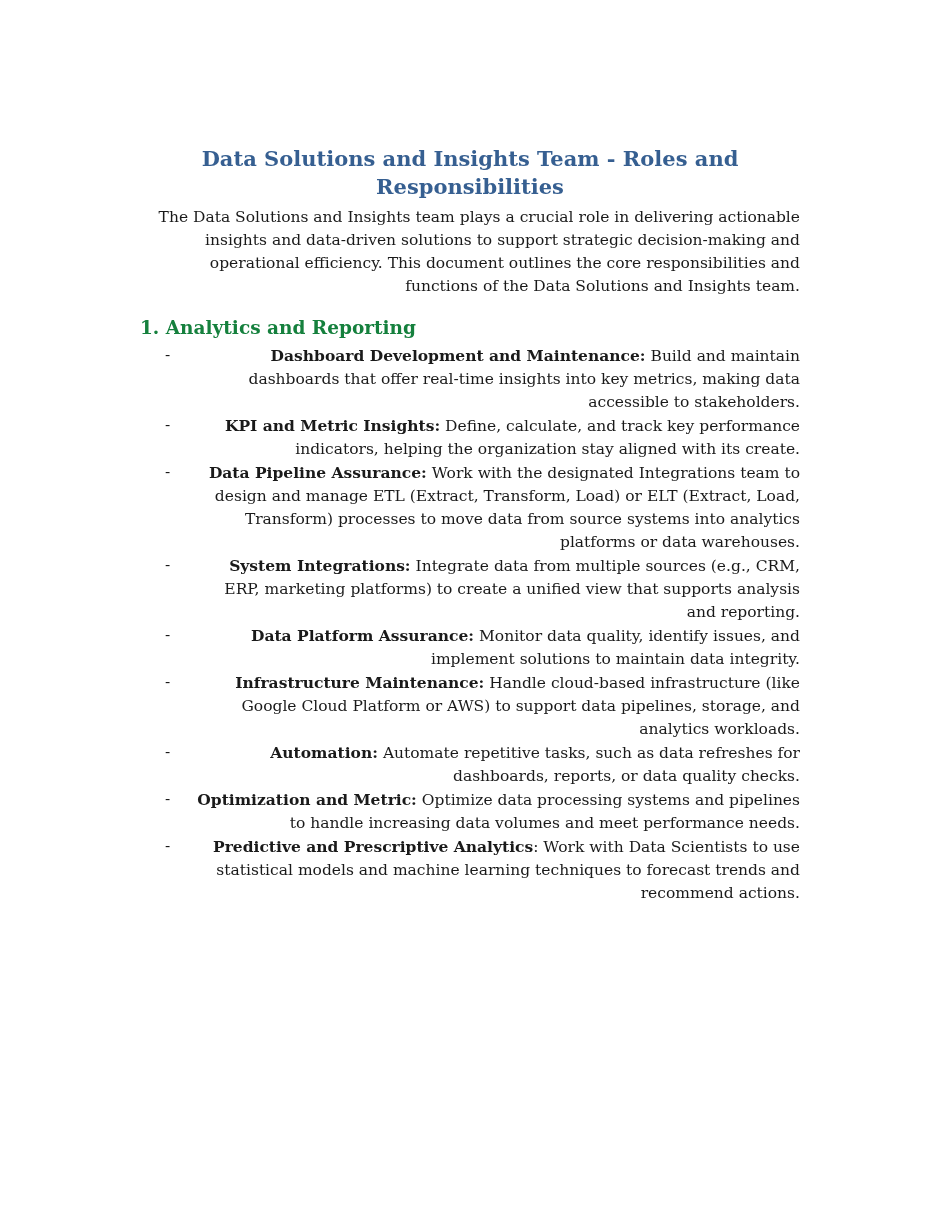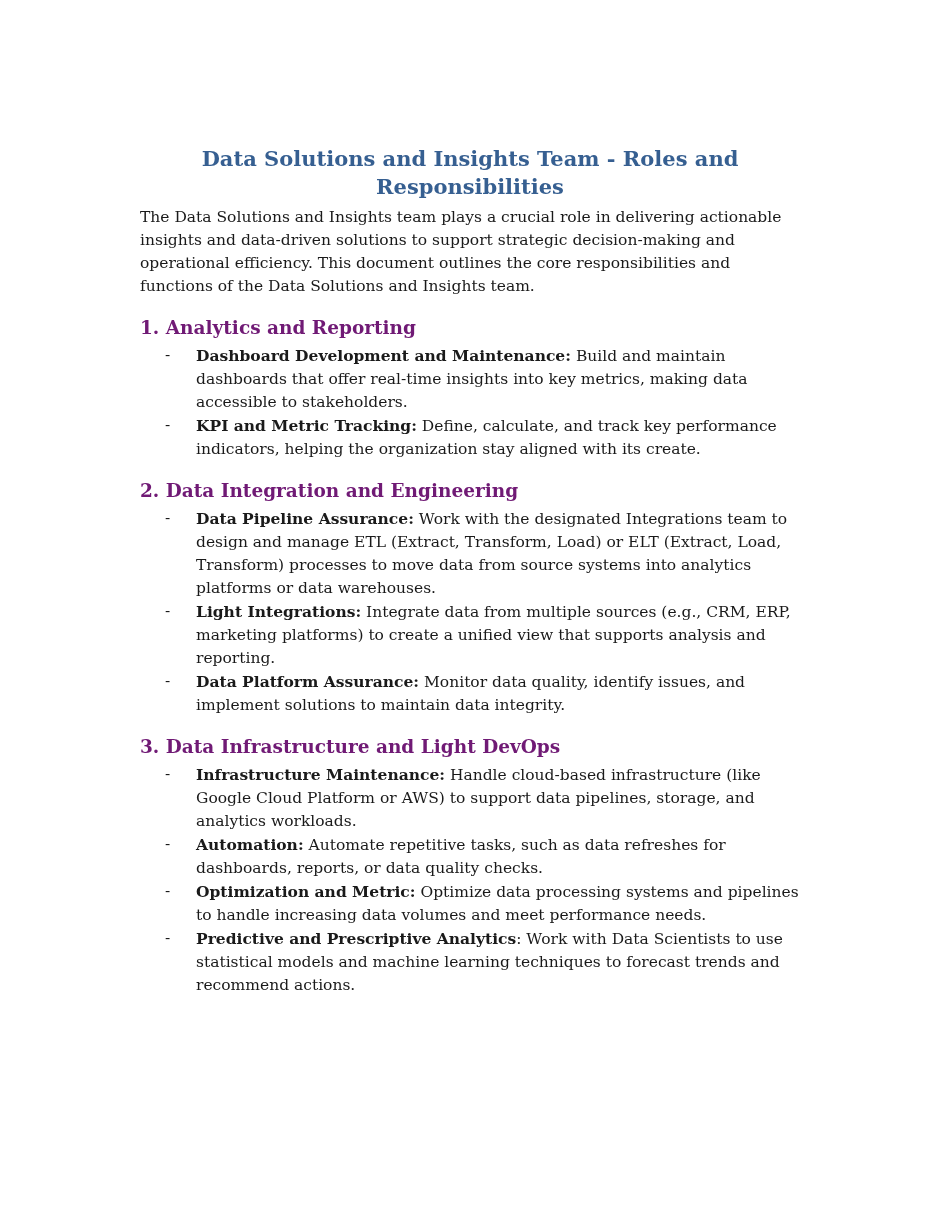--- a/index.html
+++ b/index.html
@@ -23,46 +23,47 @@
     font-size: 21px;
     font-weight: bold;
     line-height: 28px;
     color: #365F91;
     text-align: center;
   }
   .intro {
     margin: 0;
     font-size: 15.5px;
     line-height: 23px;
-    text-align: left;
+    text-align: right;
   }
   .section-heading {
     margin: 19px 0 5px 0;
     font-size: 18.5px;
     font-weight: bold;
     line-height: 22px;
-    color: #701a75;
+    color: #15803d;
   }
   .bullets { margin: 0; padding: 0; }
   .bullet {
     display: flex;
     align-items: flex-start;
     padding-left: 25px;
   }
   .bullet-marker {
     flex: 0 0 31px;
     width: 31px;
     font-size: 15.5px;
     line-height: 23px;
   }
   .bullet-text {
     flex: 1;
     margin: 0;
     font-size: 15.5px;
     line-height: 23px;
+    text-align: right;
   }
   .bullet-text b { font-weight: bold; }
 </style>
 </head>
 <body>
 
 <div class="page">
 
   <h1 class="doc-title">Data Solutions and Insights Team - Roles and Responsibilities</h1>
 
@@ -70,45 +71,43 @@
 
   <div>
     <h2 class="section-heading">1. Analytics and Reporting</h2>
     <div class="bullets">
       <div class="bullet">
         <span class="bullet-marker">-</span>
         <p class="bullet-text"><b>Dashboard Development and Maintenance:</b><span> Build and maintain dashboards that offer real-time insights into key metrics, making data accessible to stakeholders.</span></p>
       </div>
       <div class="bullet">
         <span class="bullet-marker">-</span>
-        <p class="bullet-text"><b>KPI and Metric Tracking:</b><span> Define, calculate, and track key performance indicators, helping the organization stay aligned with its create.</span></p>
+        <p class="bullet-text"><b>KPI and Metric Insights:</b><span> Define, calculate, and track key performance indicators, helping the organization stay aligned with its create.</span></p>
       </div>
     </div>
   </div>
 
   <div>
-    <h2 class="section-heading">2. Data Integration and Engineering</h2>
     <div class="bullets">
       <div class="bullet">
         <span class="bullet-marker">-</span>
         <p class="bullet-text"><b>Data Pipeline Assurance:</b><span> Work with the designated Integrations team to design and manage ETL (Extract, Transform, Load) or ELT (Extract, Load, Transform) processes to move data from source systems into analytics platforms or data warehouses.</span></p>
       </div>
       <div class="bullet">
         <span class="bullet-marker">-</span>
-        <p class="bullet-text"><b>Light Integrations:</b><span> Integrate data from multiple sources (e.g., CRM, ERP, marketing platforms) to create a unified view that supports analysis and reporting.</span></p>
+        <p class="bullet-text"><b>System Integrations:</b><span> Integrate data from multiple sources (e.g., CRM, ERP, marketing platforms) to create a unified view that supports analysis and reporting.</span></p>
       </div>
       <div class="bullet">
         <span class="bullet-marker">-</span>
         <p class="bullet-text"><b>Data Platform Assurance:</b><span> Monitor data quality, identify issues, and implement solutions to maintain data integrity.</span></p>
       </div>
     </div>
   </div>
 
   <div>
-    <h2 class="section-heading">3. Data Infrastructure and Light DevOps</h2>
     <div class="bullets">
       <div class="bullet">
         <span class="bullet-marker">-</span>
         <p class="bullet-text"><b>Infrastructure Maintenance:</b><span> Handle cloud-based infrastructure (like Google Cloud Platform or AWS) to support data pipelines, storage, and analytics workloads.</span></p>
       </div>
       <div class="bullet">
         <span class="bullet-marker">-</span>
         <p class="bullet-text"><b>Automation:</b><span> Automate repetitive tasks, such as data refreshes for dashboards, reports, or data quality checks.</span></p>
       </div>
       <div class="bullet">

